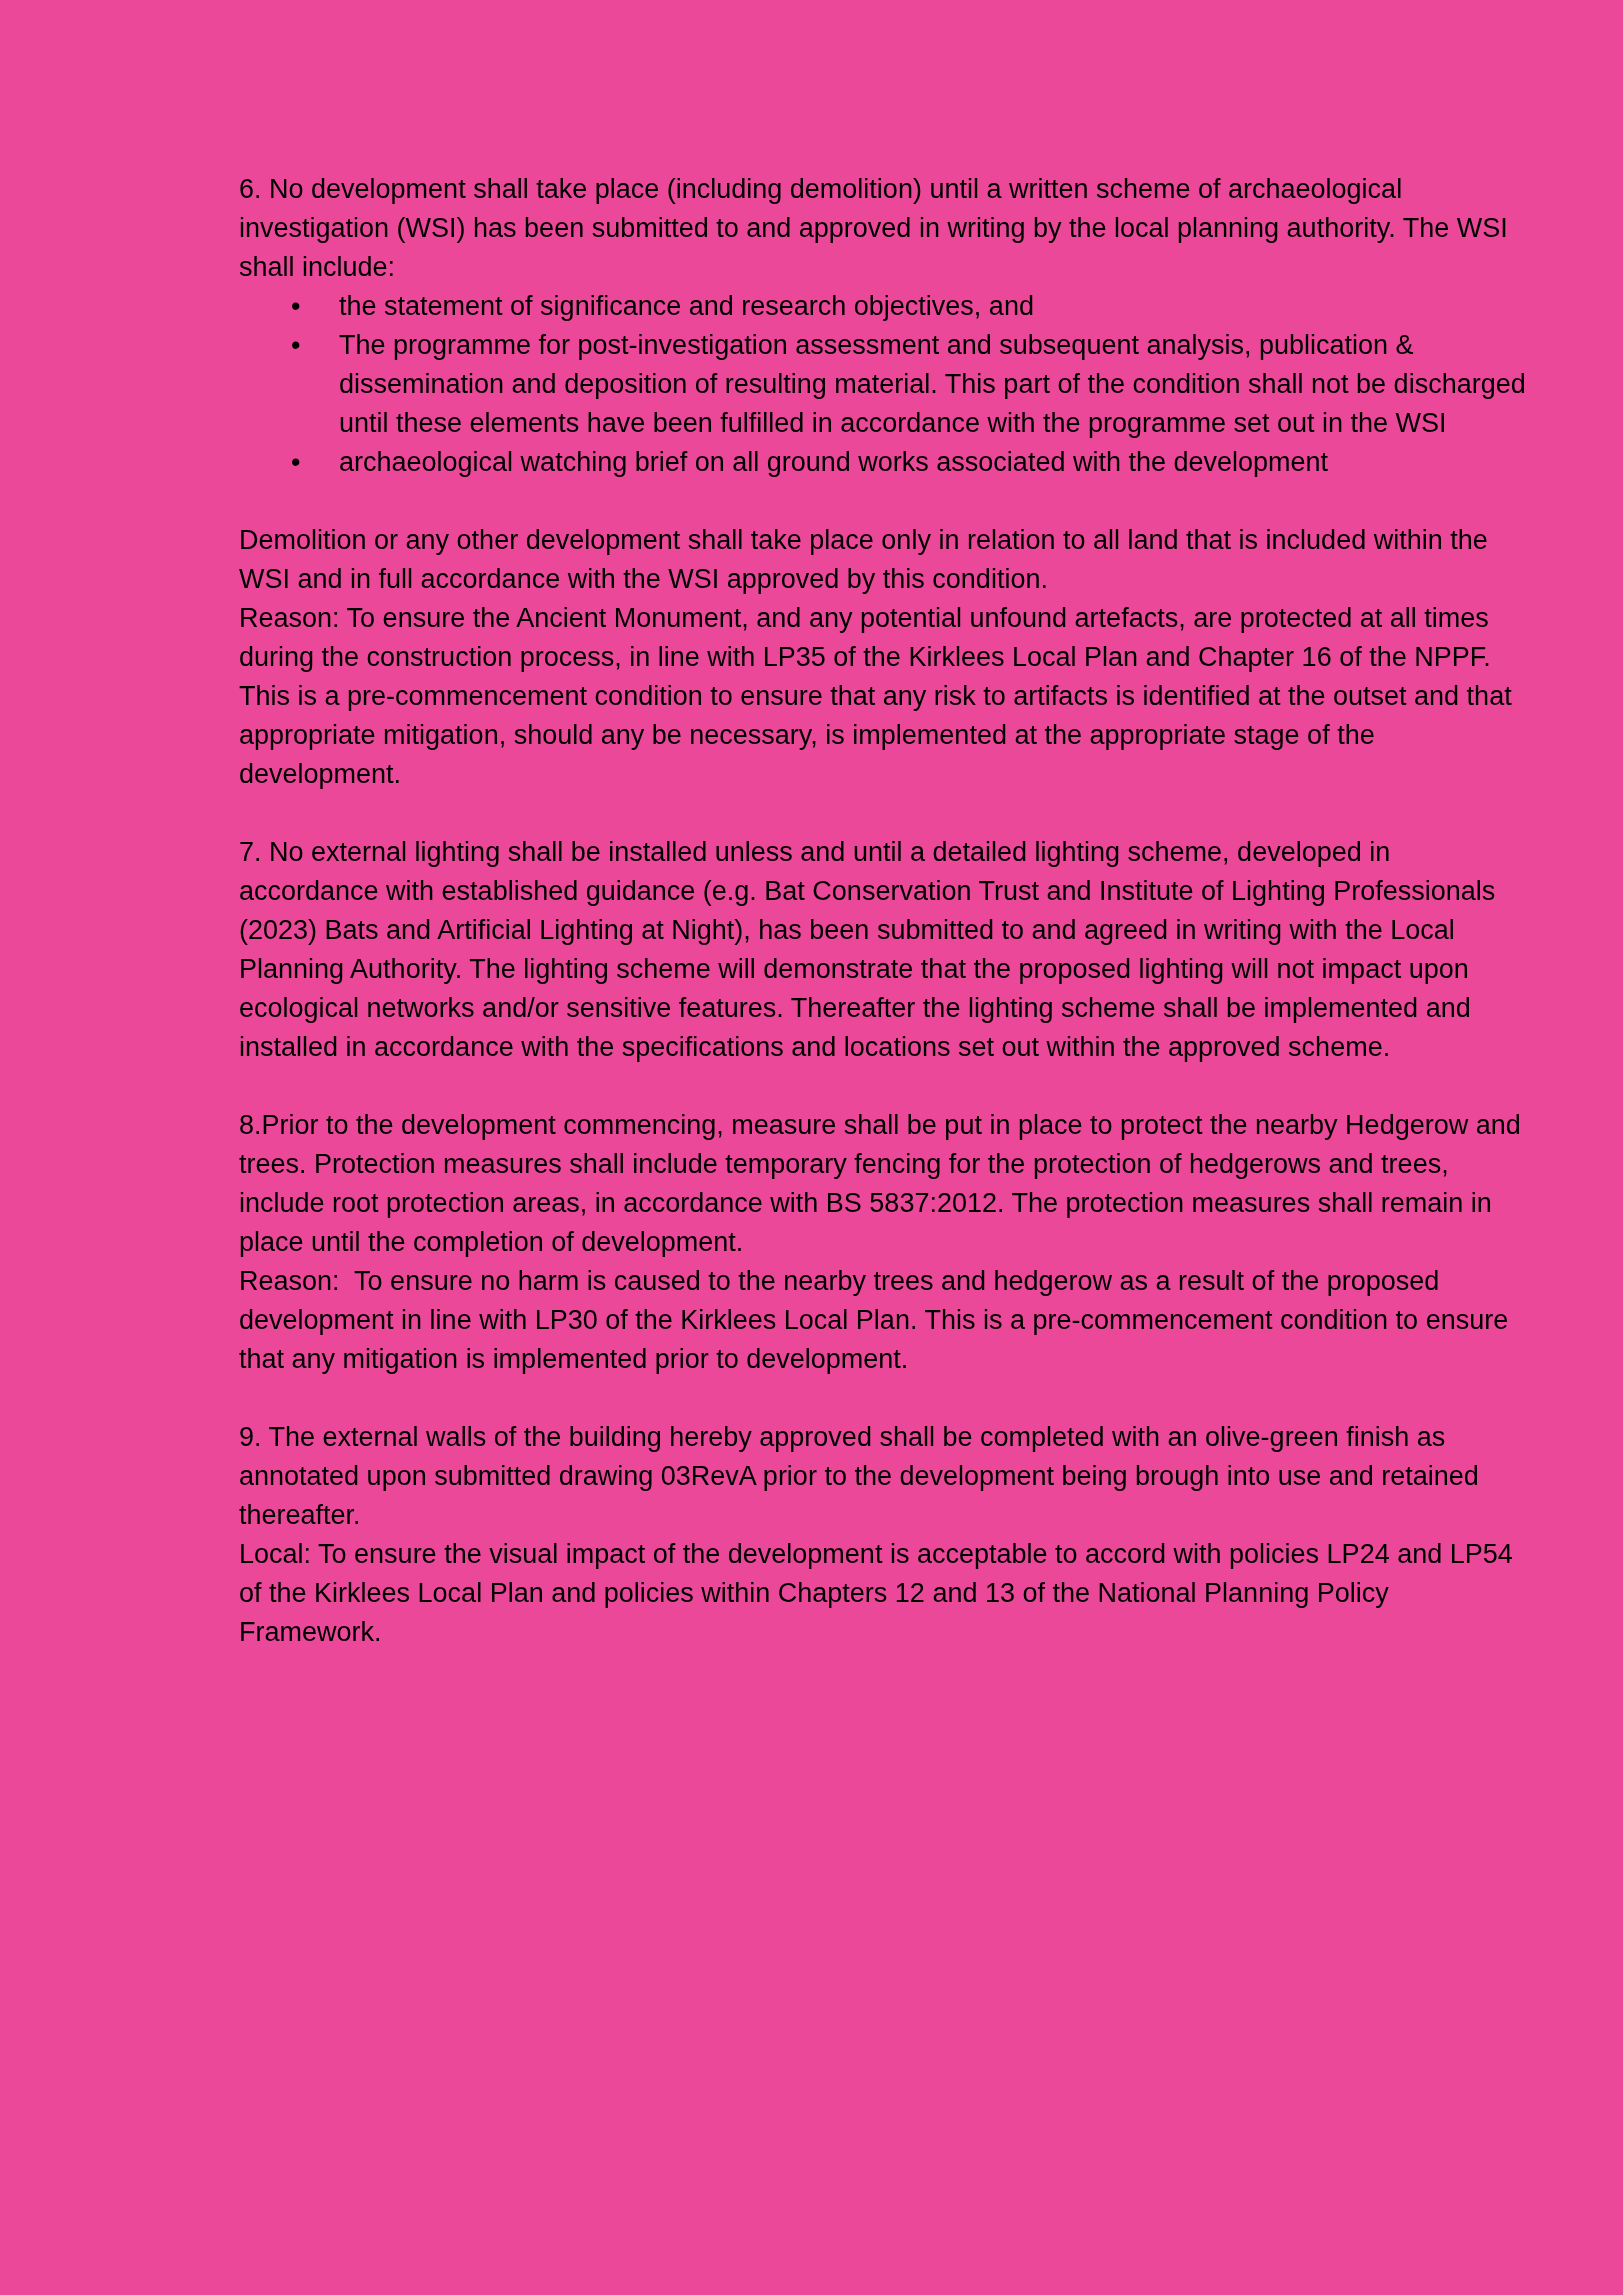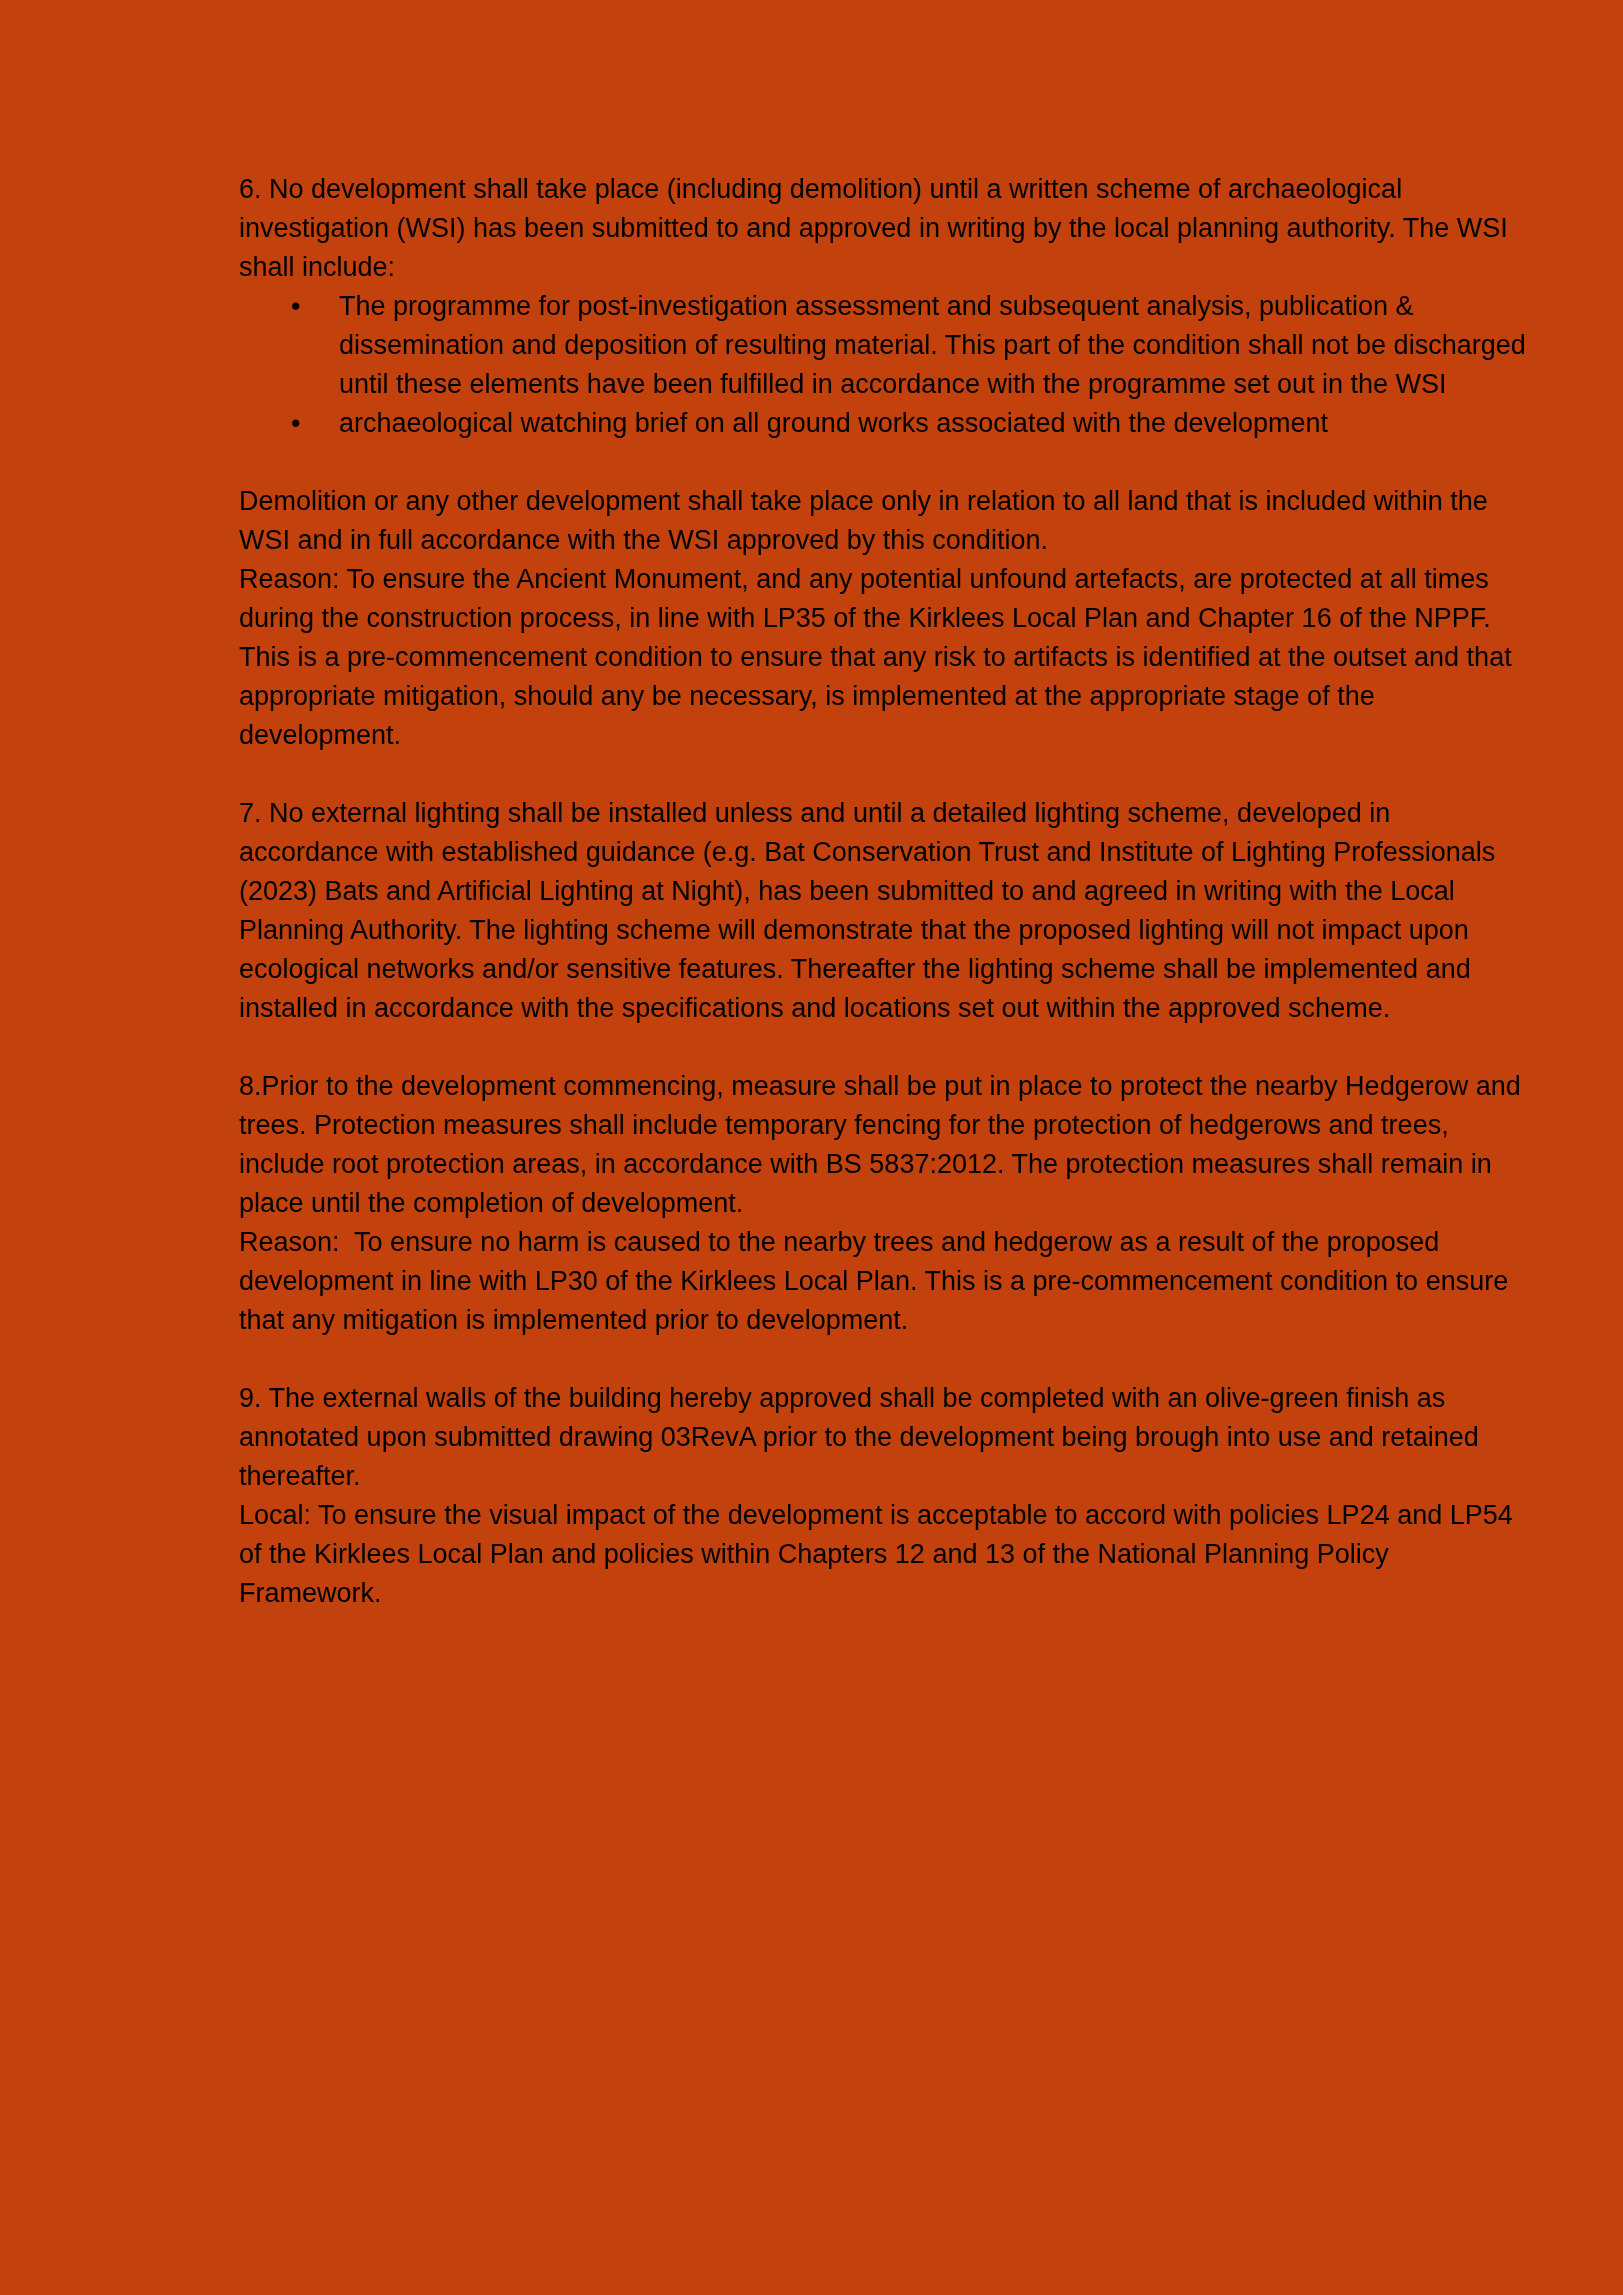--- a/index.html
+++ b/index.html
@@ -1,20 +1,20 @@
 <!DOCTYPE html>
 <html style="font-size:13px"><head>
 <meta charset="utf-8">
 <style>
   html, body { margin: 0; padding: 0; background: #ffffff; }
   .page {
     position: relative;
     width: 1624px;
     height: 2295px;
-    background: #c2410c;
+    background: #ec4899;
     font-family: "Liberation Sans", sans-serif;
     color: #000000;
     overflow: hidden;
   }
   .content {
     position: absolute;
     left: 239px;
     top: 170px;
     width: 1288px;
     font-size: 27px;
@@ -35,20 +35,21 @@
     top: 0;
   }
 </style>
 </head>
 <body>
 
 <div class="page">
   <div class="content">
       <p class="para"><span>6. No development shall take place (including demolition) until a written scheme of archaeological investigation (WSI) has been submitted to and approved in writing by the local planning authority. The WSI shall include:</span></p>
       <ul class="bullets">
+        <li>the statement of significance and research objectives, and</li>
         <li>The programme for post-investigation assessment and subsequent analysis, publication &amp; dissemination and deposition of resulting material. This part of the condition shall not be discharged until these elements have been fulfilled in accordance with the programme set out in the WSI</li>
         <li>archaeological watching brief on all ground works associated with the development</li>
       </ul>
       <div class="spacer"></div>
       <p class="para"><span>Demolition or any other development shall take place only in relation to all land that is included within the WSI and in full accordance with the WSI approved by this condition.</span></p>
       <p class="para"><strong>Reason:</strong><span> To ensure the Ancient Monument, and any potential unfound artefacts, are protected at all times during the construction process, in line with LP35 of the Kirklees Local Plan and Chapter 16 of the NPPF. This is a pre-commencement condition to ensure that any risk to artifacts is identified at the outset and that appropriate mitigation, should any be necessary, is implemented at the appropriate stage of the development.</span></p>
       <div class="spacer"></div>
       <p class="para"><span>7. No external lighting shall be installed unless and until a detailed lighting scheme, developed in accordance with established guidance (e.g. Bat Conservation Trust and Institute of Lighting Professionals (2023) Bats and Artificial Lighting at Night), has been submitted to and agreed in writing with the Local Planning Authority. The lighting scheme will demonstrate that the proposed lighting will not impact upon ecological networks and/or sensitive features. Thereafter the lighting scheme shall be implemented and installed in accordance with the specifications and locations set out within the approved scheme.</span></p>
       <div class="spacer"></div>
       <p class="para"><span>8.Prior to the development commencing, measure shall be put in place to protect the nearby Hedgerow and trees. Protection measures shall include temporary fencing for the protection of hedgerows and trees, include root protection areas, in accordance with BS 5837:2012. The protection measures shall remain in place until the completion of development.</span></p>

